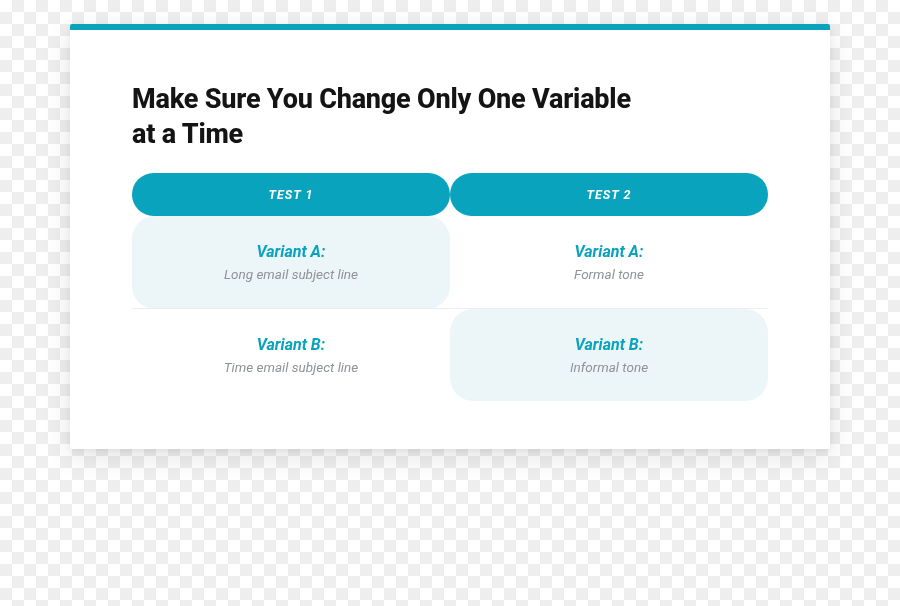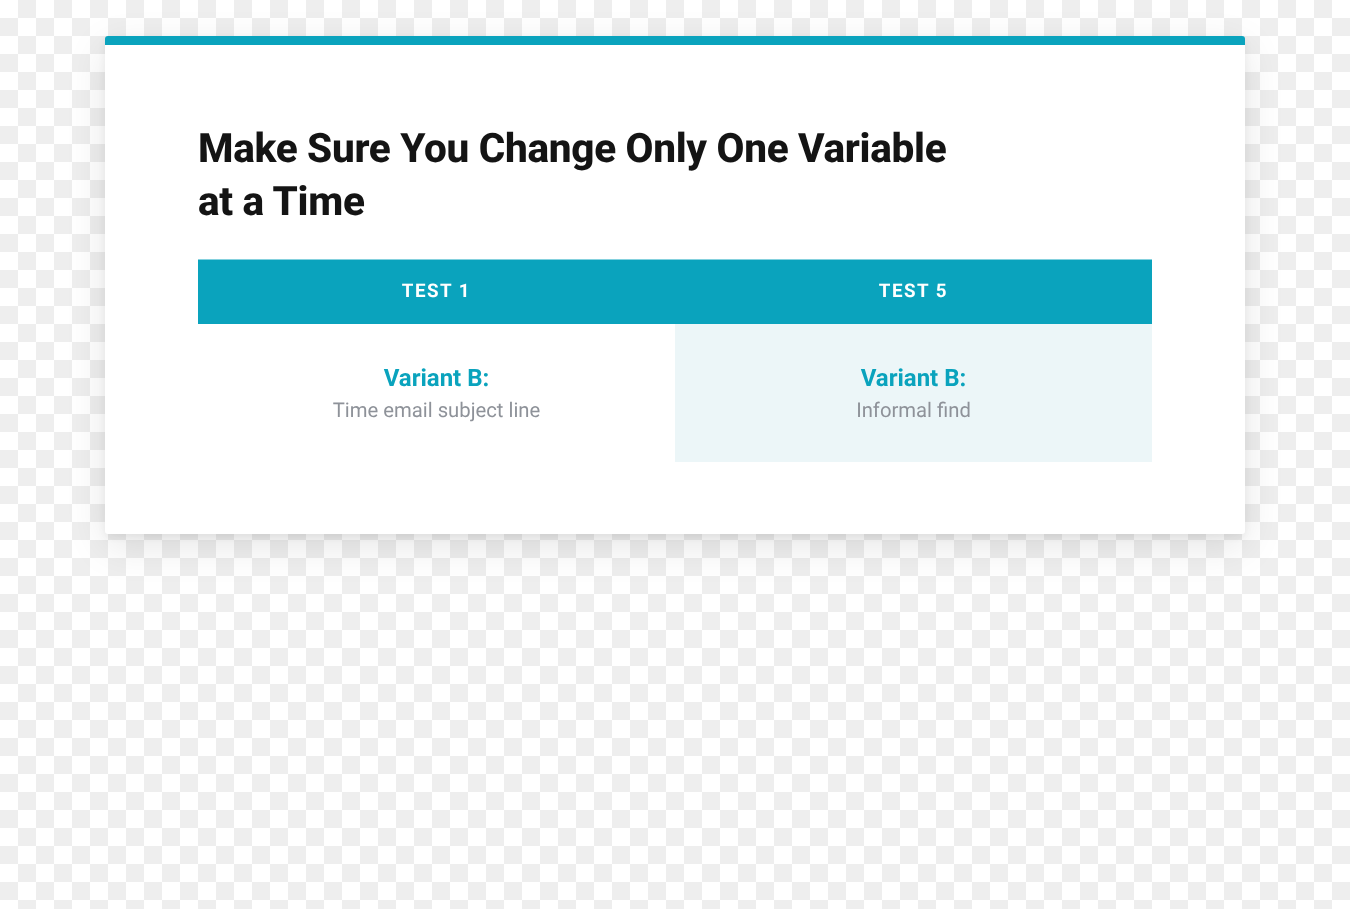--- a/index.html
+++ b/index.html
@@ -1,18 +1,19 @@
 <!DOCTYPE html>
 <html><head>
   <meta charset="utf-8">
   <style>
     * {
       margin: 0;
       padding: 0;
       box-sizing: border-box;
+      border-radius: 23px;
     }
     body {
       width: 900px;
       height: 606px;
       font-family: -apple-system, BlinkMacSystemFont, "Segoe UI", Roboto, Helvetica, Arial, sans-serif;
       background-image:
         linear-gradient(45deg, #eee 25%, transparent 25%),
         linear-gradient(-45deg, #eee 25%, transparent 25%),
         linear-gradient(45deg, transparent 75%, #eee 75%),
         linear-gradient(-45deg, transparent 75%, #eee 75%);
@@ -47,20 +48,21 @@
     .body-text {
       font-size: 13.5px;
       color: #8e9299;
       line-height: 1.75;
       margin-bottom: 30px;
     }
     .table {
       width: 100%;
       border-collapse: collapse;
       table-layout: fixed;
+      font-style: italic;
     }
     .table td, .table th {
       width: 50%;
     }
     .table-header {
       background: #0aa3bd;
     }
     .table-header th {
       color: #ffffff;
       font-weight: 700;
@@ -98,30 +100,40 @@
 <body>
 
 <div class="card">
   <div class="card-inner">
     <h1 class="title">Make Sure You Change Only One Variable at a Time</h1>
 
     <table class="table">
       <thead>
         <tr class="table-header">
           <th>TEST 1</th>
-          <th>TEST 5</th>
+          <th>TEST 2</th>
         </tr>
       </thead>
       <tbody>
+        <tr class="row-border">
+          <td class="cell cell-tint">
+            <div class="variant-label">Variant A:</div>
+            <div class="variant-desc">Long email subject line</div>
+          </td>
+          <td class="cell cell-white">
+            <div class="variant-label">Variant A:</div>
+            <div class="variant-desc">Formal tone</div>
+          </td>
+        </tr>
         <tr>
           <td class="cell cell-white">
             <div class="variant-label">Variant B:</div>
             <div class="variant-desc">Time email subject line</div>
           </td>
           <td class="cell cell-tint">
             <div class="variant-label">Variant B:</div>
-            <div class="variant-desc">Informal find</div>
+            <div class="variant-desc">Informal tone</div>
           </td>
         </tr>
       </tbody>
     </table>
   </div>
 </div>
 
 </body></html>

